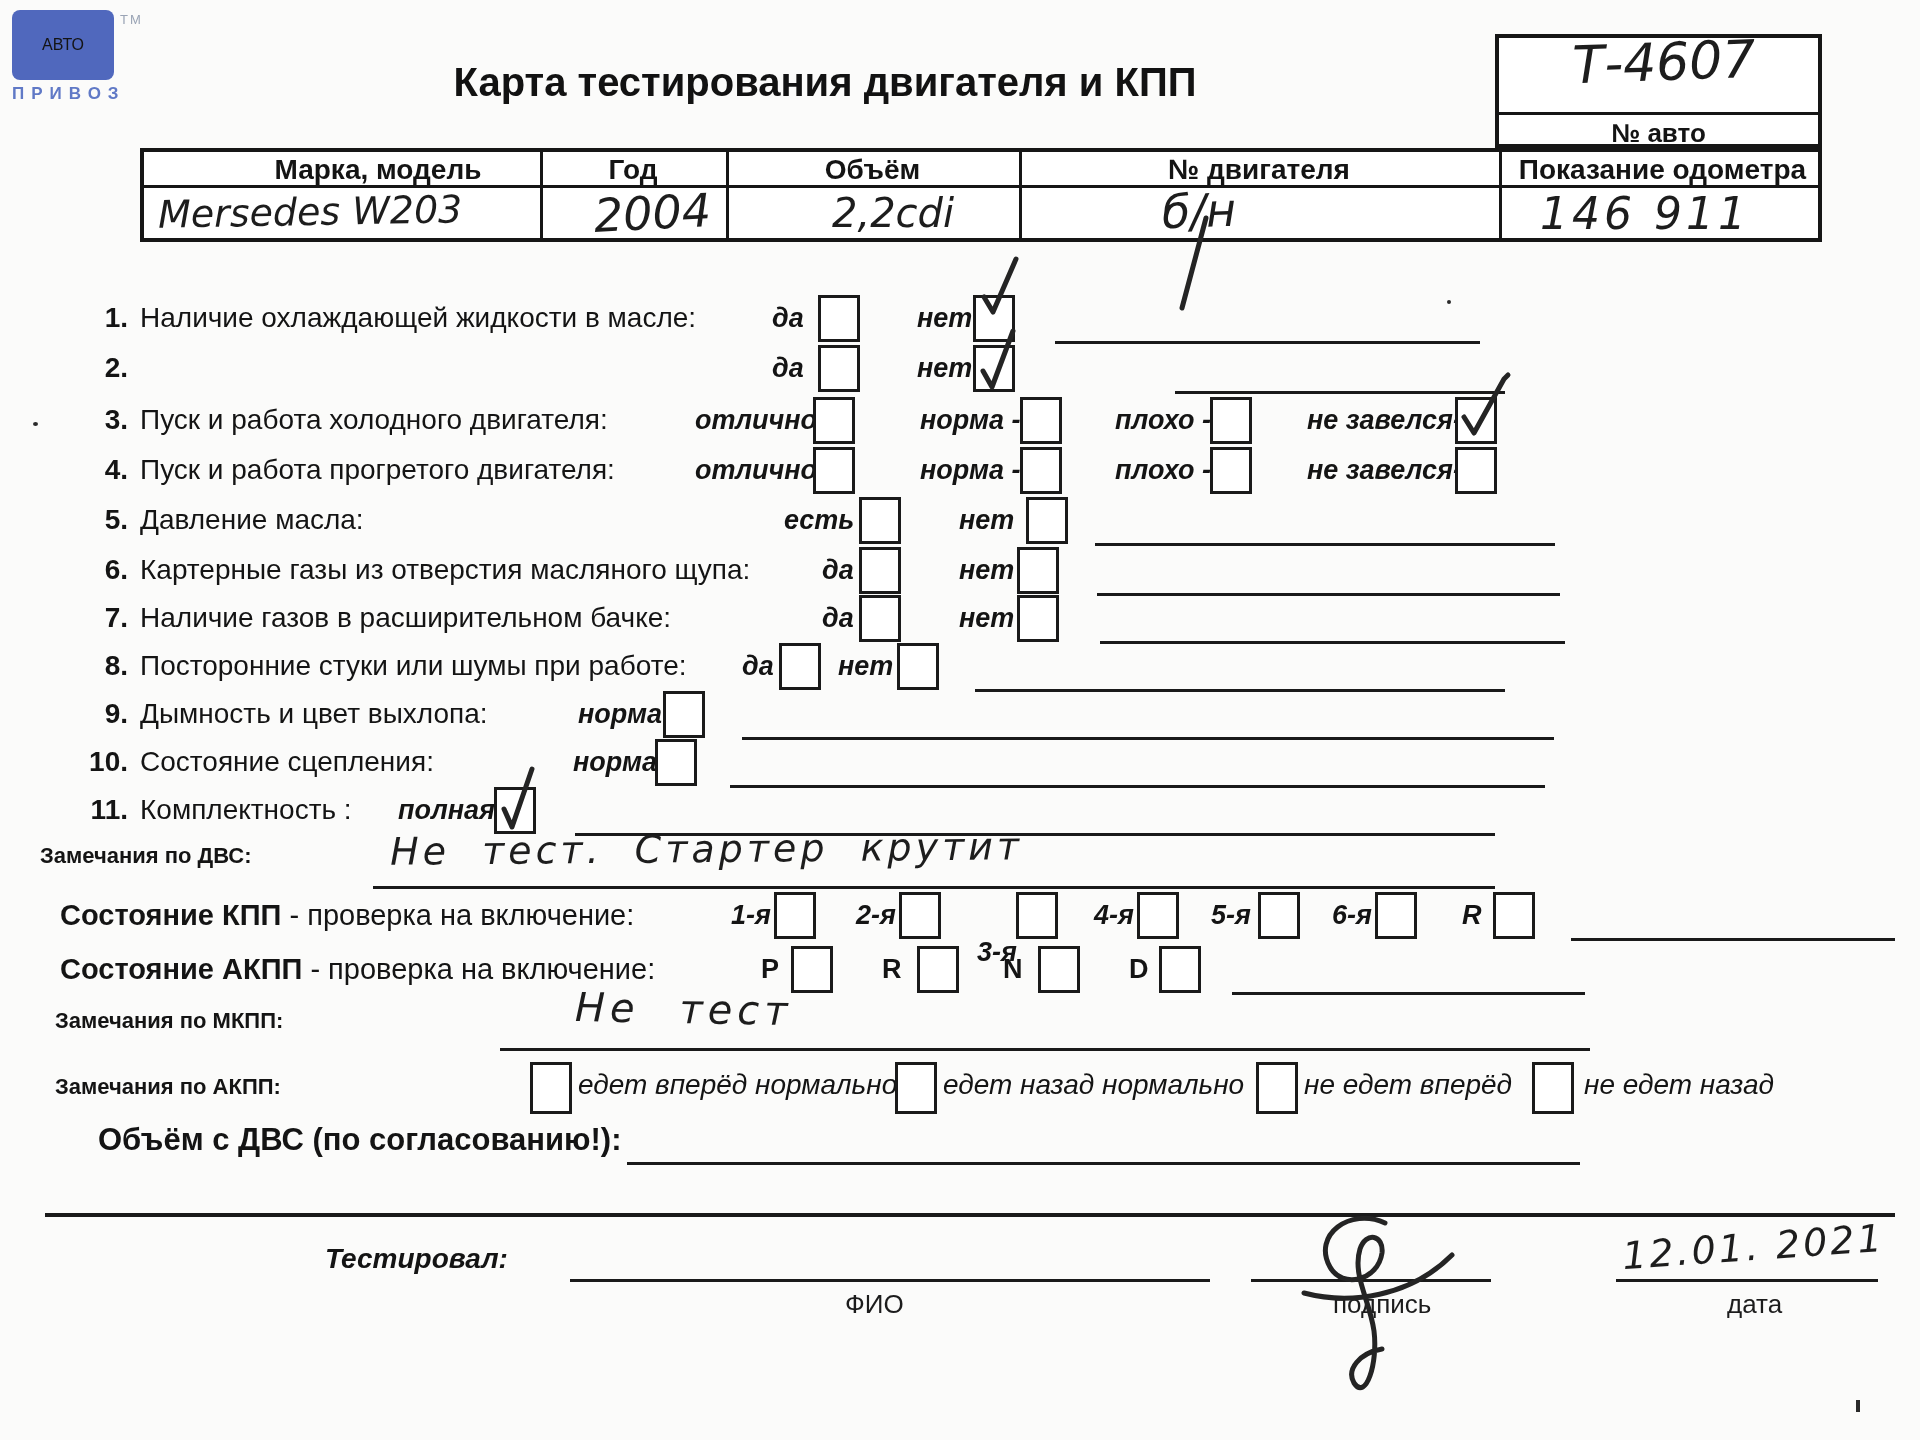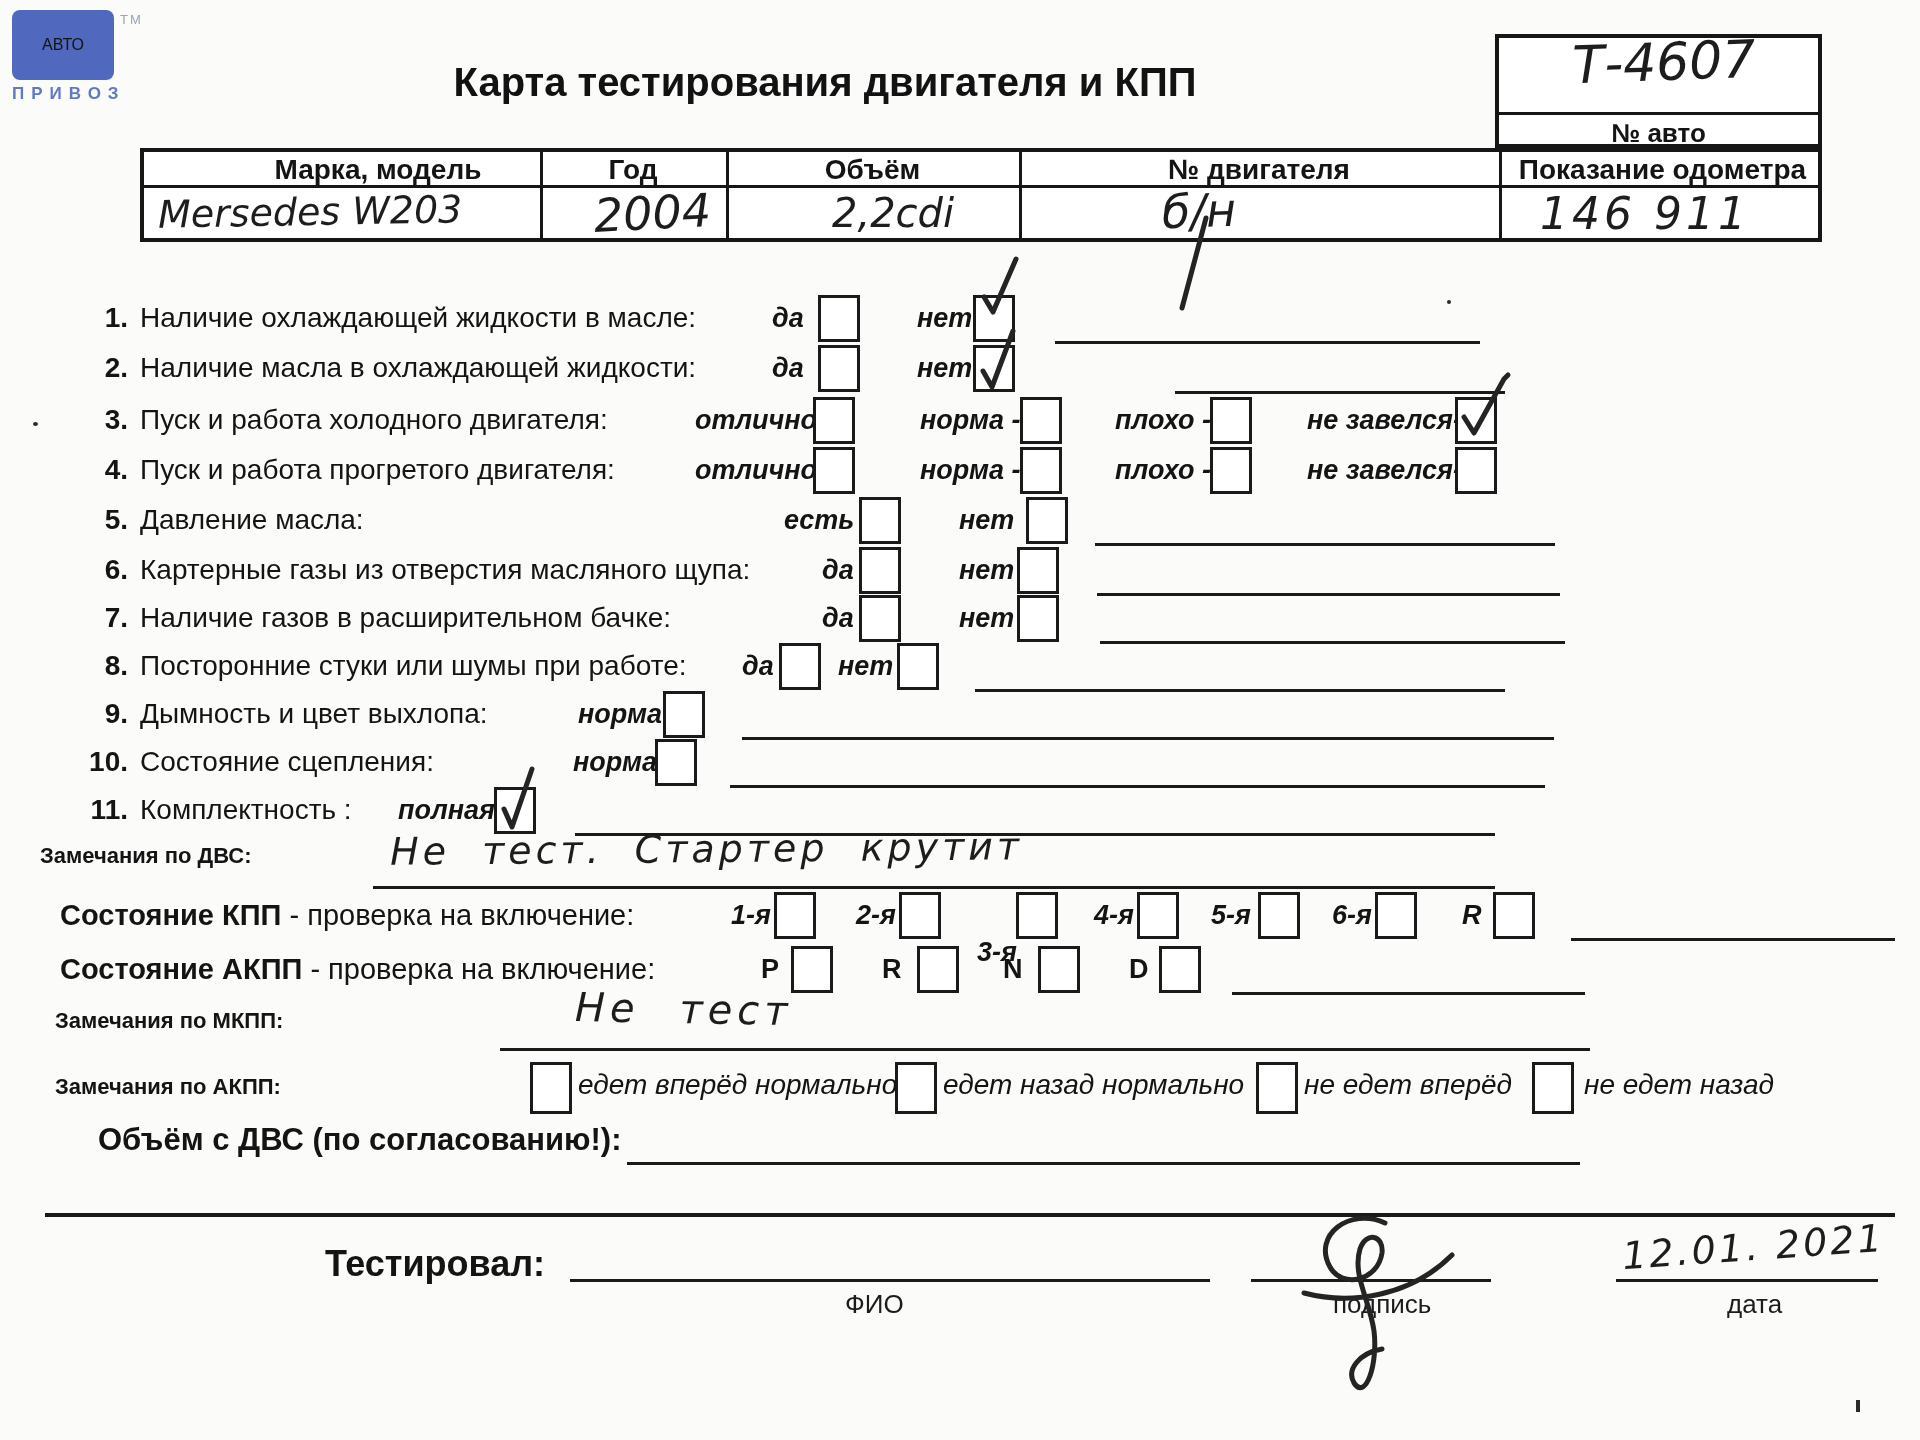--- a/index.html
+++ b/index.html
@@ -106,21 +106,20 @@
   <span class="abs opt" style="left:917px;">нет</span>
   <div class="abs cb" style="left:973px;"></div>
   <svg class="abs ck" style="left:976px; top:-46px; width:44px; height:60px;" viewBox="0 0 44 60">
       <path d="M8 42 L17 57 L40 4"></path>
     </svg>
   <div class="abs ln" style="left:1055px; width:425px;"></div>
 </div>
 
 <div class="abs row" style="top:351px;">
   <span class="abs num">2.</span>
-  <span class="abs lbl">Наличие масла в охлаждающей жидкости:</span>
   <span class="abs opt" style="left:772px;">да</span>
   <div class="abs cb" style="left:818px;"></div>
   <span class="abs opt" style="left:917px;">нет</span>
   <div class="abs cb" style="left:973px;"></div>
   <svg class="abs ck" style="left:975px; top:-24px; width:44px; height:64px;" viewBox="0 0 44 64">
       <path d="M8 44 L17 60 L38 4"></path>
     </svg>
   <div class="abs ln" style="left:1175px; width:330px;"></div>
 </div>
 
@@ -277,21 +276,21 @@
 </div>
 
 <div class="abs" style="left:0; top:1122px; width:1920px; height:60px;">
   <span class="abs sec-label" style="left:98px; font-size:31px;">Объём с ДВС (по согласованию!):</span>
   <div class="abs ln" style="left:627px; top:40px; width:953px;"></div>
 </div>
 
 <div class="abs" style="left:45px; top:1213px; width:1850px; height:4px; background:#1a1a1a;"></div>
 
 <div class="abs" style="left:0; top:1243px; width:1920px; height:120px;">
-  <span class="abs" style="left:325px; font-weight:bold; font-size:36px;">Тестировал:</span>
+  <span class="abs" style="left:325px; font-weight:bold; font-style:italic; font-size:28px;">Тестировал:</span>
   <div class="abs ln" style="left:570px; top:36px; width:640px;"></div>
   <span class="abs foot-label" style="left:845px; top:46px;">ФИО</span>
   <div class="abs ln" style="left:1251px; top:36px; width:240px;"></div>
   <span class="abs foot-label" style="left:1333px; top:46px;">подпись</span>
   <span class="abs hw" style="left:1622px; top:-18px; font-size:38px; letter-spacing:3px; transform:rotate(-4deg);">12.01. 2021</span>
   <div class="abs ln" style="left:1616px; top:36px; width:262px;"></div>
   <span class="abs foot-label" style="left:1727px; top:46px;">дата</span>
 </div>
 
 <svg class="abs ck" style="left:1290px; top:1205px; width:180px; height:220px;" viewBox="0 0 180 220">

